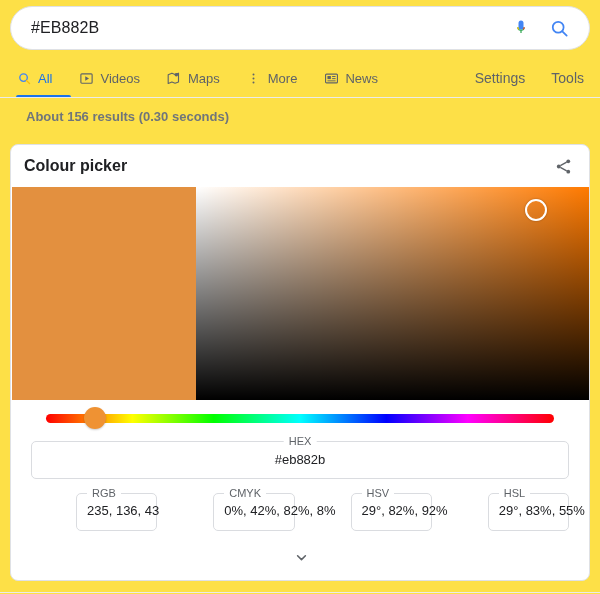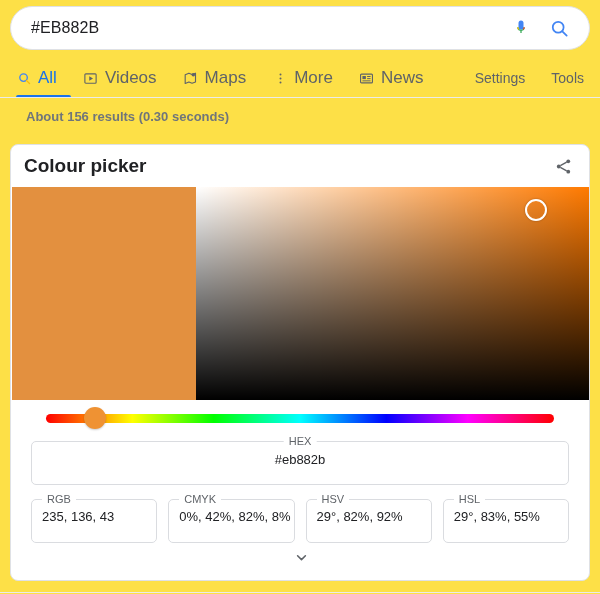--- a/index.html
+++ b/index.html
@@ -34,21 +34,21 @@
   
   .navbar {
     position: absolute; left: 0; top: 58px; width: 600px; height: 40px;
   }
   .navline {
     position: absolute; left: 0; top: 97px; width: 600px; height: 1px; background: #ebebeb;
   }
   .tabs { position: absolute; left: 16px; top: 0; display: flex; align-items: center; gap: 0; height: 40px; }
   .tab {
     display: flex; align-items: center; gap: 6px;
-    font-size: 17px; color: #5f6368;
+    font-size: 13px; color: #5f6368;
     padding: 0 13px 0 0; margin-right: 13px;
     height: 40px; cursor: pointer;
     position: relative;
   }
   .tab:first-child { padding-left: 0; }
   .tab.active { color: #1a73e8; }
   .tab .t-ico { width: 16px; height: 16px; display:flex; align-items:center; justify-content:center; }
   .tab-underline {
     position: absolute; left: 16px; top: 95px; width: 55px; height: 3px;
     background: #1a73e8; border-radius: 2px 2px 0 0;
@@ -72,21 +72,21 @@
     width: 580px; height: 437px;
     background: #fff;
     border: 1px solid #dfe1e5;
     border-radius: 8px;
     overflow: hidden;
   }
   .card-head {
     height: 42px; display: flex; align-items: center; justify-content: space-between;
     padding: 0 14px 0 13px;
   }
-  .card-title { font-size: 19px; font-weight: bold; color: #202124; }
+  .card-title { font-size: 16px; font-weight: bold; color: #202124; }
 
   
   .picker-row {
     position: absolute; left: 1px; top: 42px;
     width: 578px; height: 213px;
     display: flex;
   }
   .swatch { width: 184px; height: 213px; }
   .sv-area { position: relative; flex: 1 1 auto; height: 213px; }
   .sv-hue { position: absolute; inset: 0; }
@@ -115,39 +115,39 @@
     transform: translate(-50%, -50%);
     box-shadow: 0 1px 2px rgba(0,0,0,.2);
   }
 
   
   .fields { position: absolute; left: 0; top: 296px; width: 578px; }
   .field {
     position: relative;
     border: 1px solid #dadce0;
     border-radius: 5px;
-    height: 44px;
+    height: 38px;
     background: #fff;
   }
   .field .legend {
     position: absolute; top: -7px; left: 10px;
     background: #fff; padding: 0 5px;
     font-size: 11px; color: #5f6368; line-height: 13px;
     white-space: nowrap;
   }
   .field.centered .legend { left: 50%; transform: translateX(-50%); }
   .field .value {
     position: absolute; left: 10px; top: 9px;
     font-size: 13px; color: #202124; white-space: nowrap;
   }
   .field.centered .value { left: 50%; transform: translateX(-50%); top: 10px; }
 
   .hex-field { margin: 0 20px; }
   .quad { display: flex; gap: 11px; margin: 14px 20px 0 20px; }
-  .quad .field { flex: 1 1 0; min-width: 0; }
+  .quad .field { flex: 1 1 0; min-width: 0; margin-left: 45px; }
 
   
   .expand {
     position: absolute; left: 1px; bottom: 0; width: 578px; height: 42px;
     display: flex; align-items: center; justify-content: center; cursor: pointer;
   }
   .divider-bottom {
     position: absolute; left: 0; top: 592px; width: 600px; height: 1px; background: #ebebeb;
   }
 </style>

